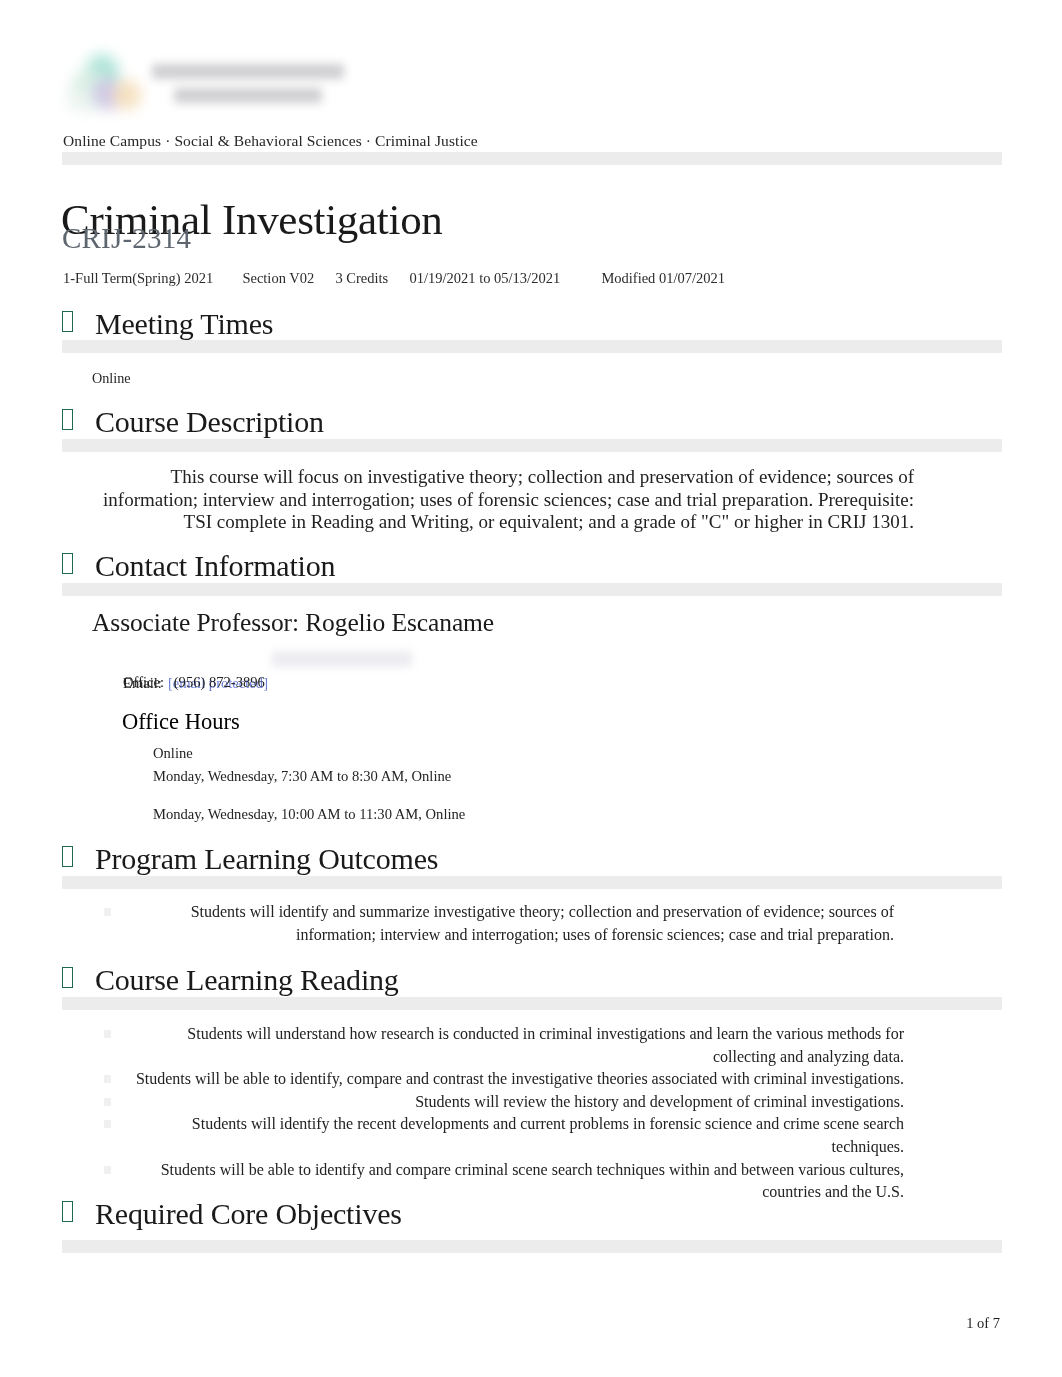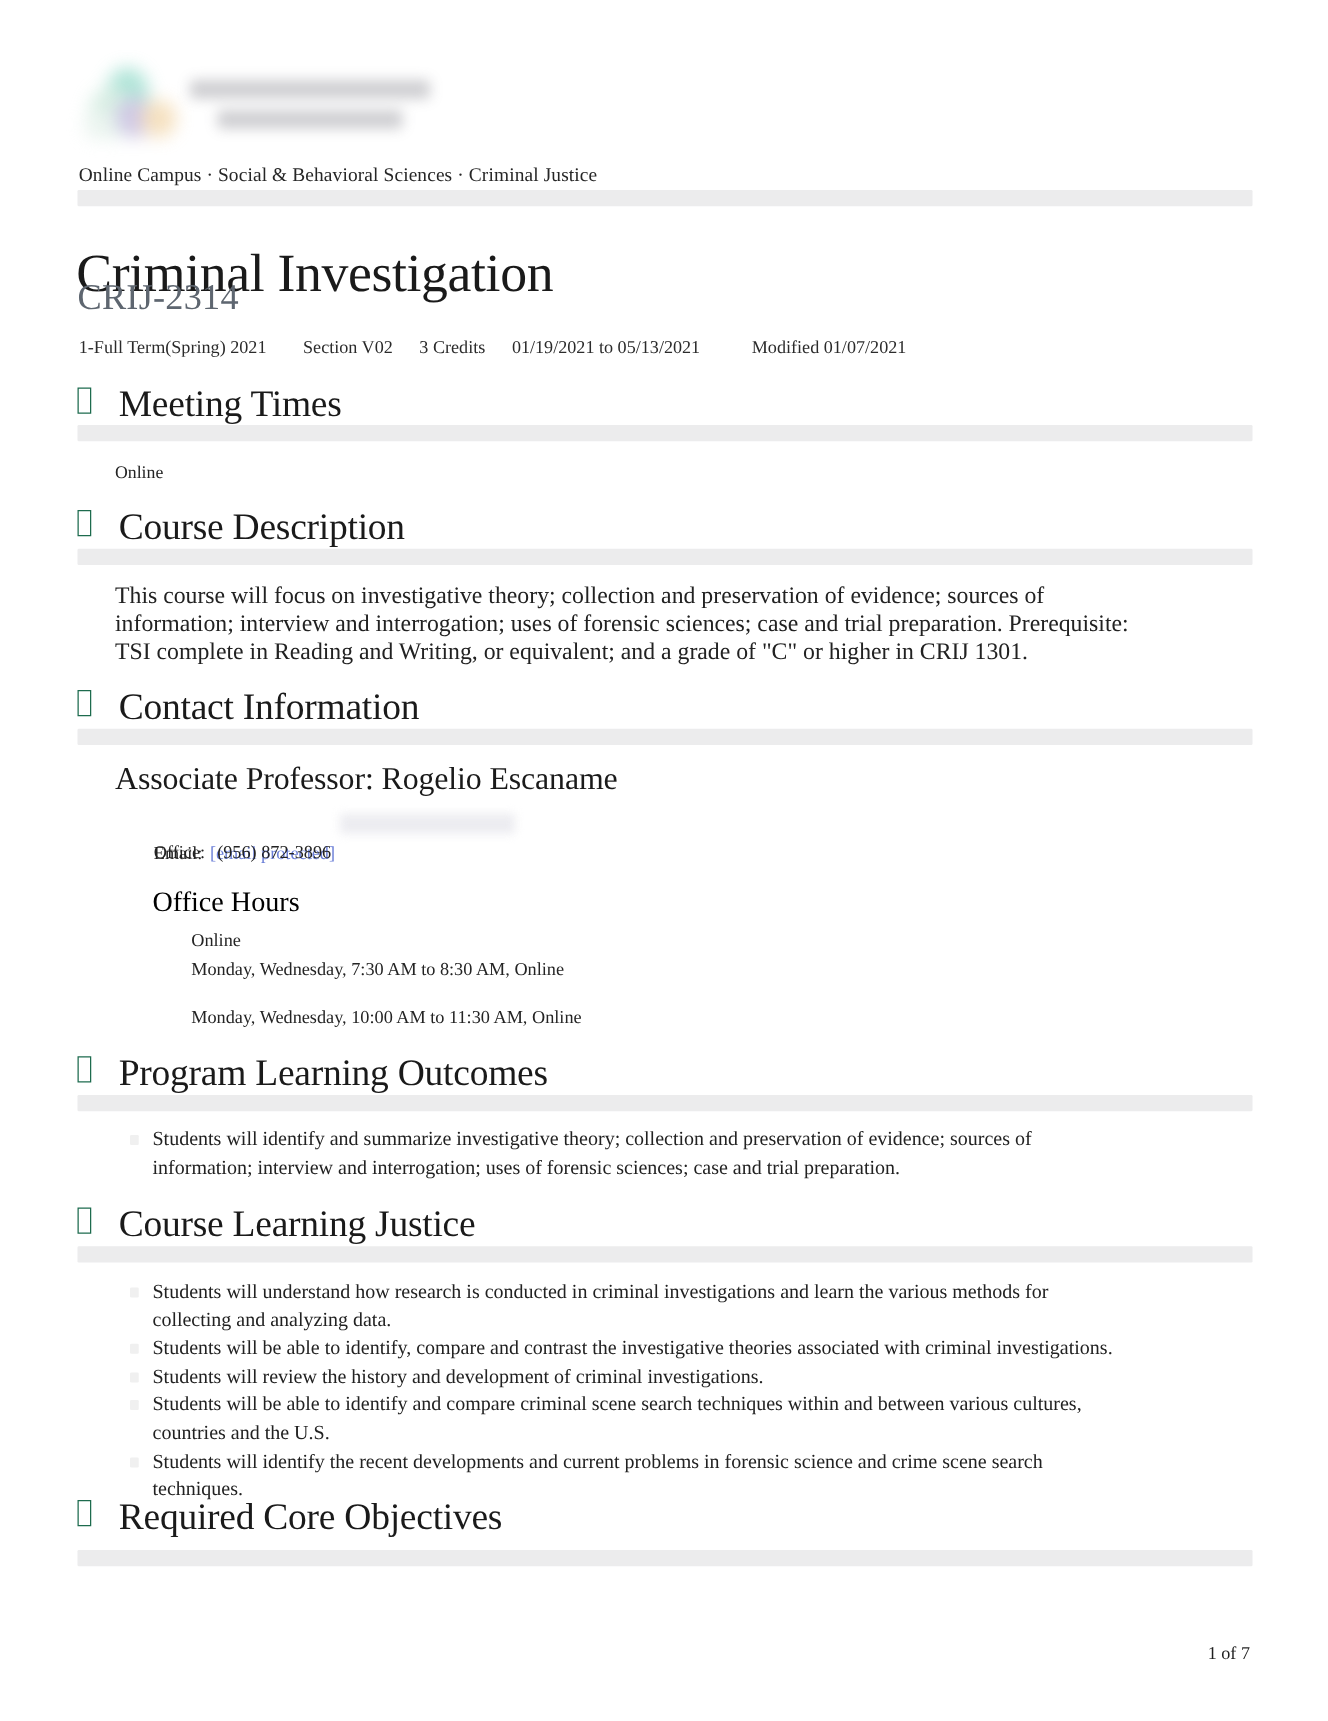--- a/index.html
+++ b/index.html
@@ -16,20 +16,21 @@
     font-family: "Liberation Serif", "DejaVu Serif", serif;
     color: #1c1c1c;
     overflow: hidden;
   }
 
   .page {
     position: relative;
     width: 1062px;
     height: 1377px;
     padding: 0;
+    text-align: right;
   }
 
   
   .masthead {
     position: absolute;
     left: 62px;
     top: 52px;
     width: 330px;
     height: 68px;
   }
@@ -326,30 +327,30 @@
     <span class="sec-title">Program Learning Outcomes</span>
   </div>
   <div class="divider" style="top:876px;"></div>
 
   <ul class="outcome-list" style="top:901px; width:790px;">
     <li>Students will identify and summarize investigative theory; collection and preservation of evidence; sources of information; interview and interrogation; uses of forensic sciences; case and trial preparation.</li>
   </ul>
 
   <div class="section-head" style="top:963px;">
     <span class="sec-icon"></span>
-    <span class="sec-title">Course Learning Justice</span>
+    <span class="sec-title">Course Learning Reading</span>
   </div>
   <div class="divider" style="top:997px;"></div>
 
   <ul class="outcome-list" style="top:1023px; width:800px;">
     <li>Students will understand how research is conducted in criminal investigations and learn the various methods for collecting and analyzing data.</li>
     <li>Students will be able to identify, compare and contrast the investigative theories associated with criminal investigations.</li>
     <li>Students will review the history and development of criminal investigations.</li>
+    <li>Students will identify the recent developments and current problems in forensic science and crime scene search techniques.</li>
     <li>Students will be able to identify and compare criminal scene search techniques within and between various cultures, countries and the U.S.</li>
-    <li>Students will identify the recent developments and current problems in forensic science and crime scene search techniques.</li>
   </ul>
 
   <div class="section-head" style="top:1197px;">
     <span class="sec-icon"></span>
     <span class="sec-title">Required Core Objectives</span>
   </div>
   <div class="divider" style="top:1240px;"></div>
 
   <div class="footer-page">1 of 7</div>
 

